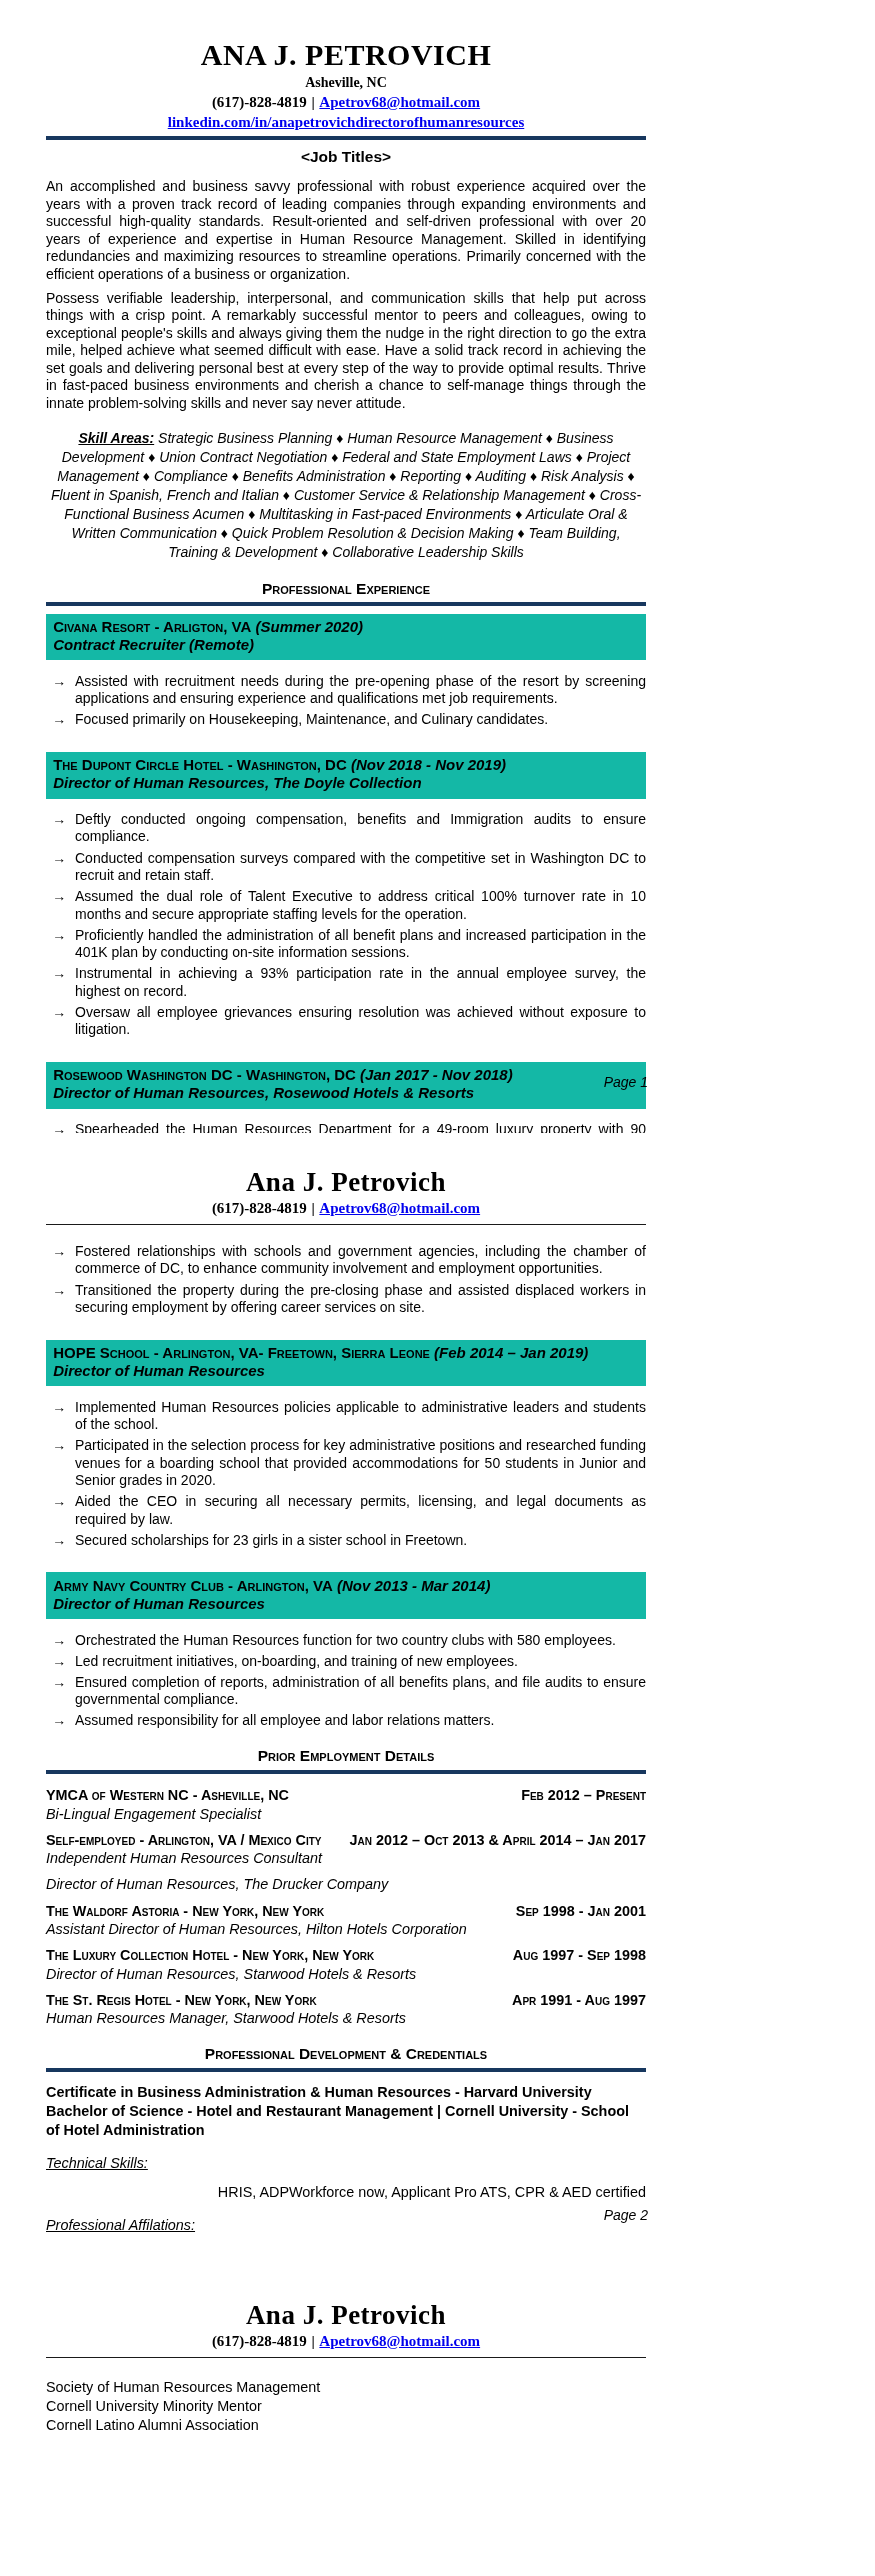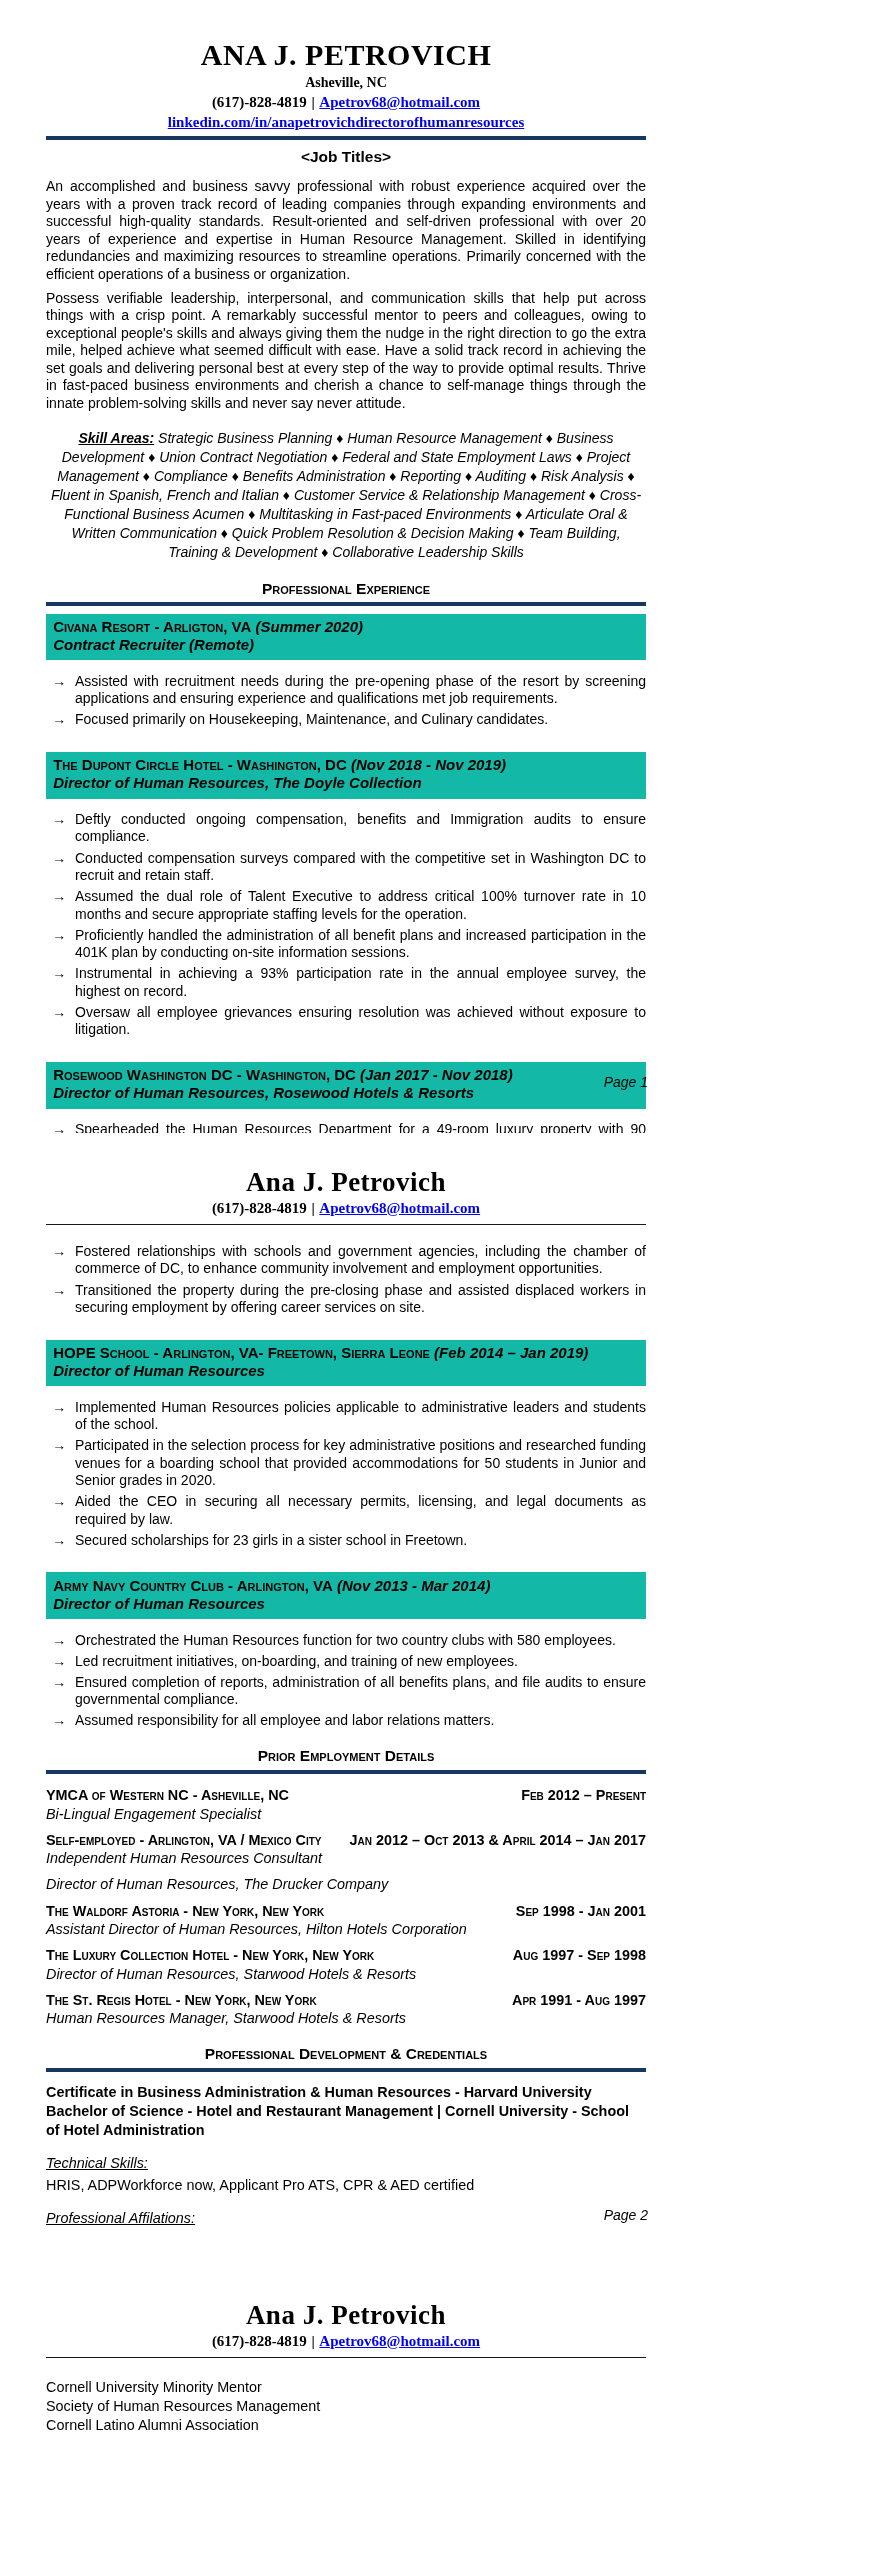--- a/index.html
+++ b/index.html
@@ -44,21 +44,21 @@
   .bt{flex:1;text-align:justify;}
 
   .prior-list{margin-top:12.4px;}
   .prior{margin-bottom:7.7px;}
   .pr-top{display:flex;justify-content:space-between;align-items:baseline;font-size:14.4px;line-height:18.5px;}
   .pr-dates{font-variant:small-caps;font-weight:bold;white-space:nowrap;}
   .pr-role{font-style:italic;font-size:14.4px;line-height:18.5px;}
 
   .creds{margin-top:11.3px;font-weight:bold;font-size:14.4px;line-height:19px;}
   .sublabel{margin-top:14.4px;font-style:italic;text-decoration:underline;font-size:14.4px;line-height:18.5px;}
-  .plain{margin-top:3px;font-size:14.4px;line-height:18.5px;}
+  .plain{margin-top:10px;font-size:14.4px;line-height:18.5px;text-align:right;}
 
   .affil-list{margin-top:19.6px;}
   .affil{font-size:14.4px;line-height:19px;}
 
   .pagefoot{position:absolute;right:44px;bottom:43px;font-style:italic;font-size:14px;}
 </style>
 </head>
 <body>
 
 <div class="doc">
@@ -294,21 +294,21 @@
   </section>
 
   <section class="page">
     <h1 class="name small">Ana J. Petrovich</h1>
     <div class="contact">
       <span>(617)-828-4819</span><span class="sep">|</span><a class="link">Apetrov68@hotmail.com</a>
     </div>
     <div class="rule black"></div>
 
     <div class="affil-list">
+      <div class="affil">Society of Human Resources Management</div>
       <div class="affil">Cornell University Minority Mentor</div>
-      <div class="affil">Society of Human Resources Management</div>
       <div class="affil">Cornell Latino Alumni Association</div>
     </div>
 
   </section>
 
 </div>
 
 
 </body></html>

